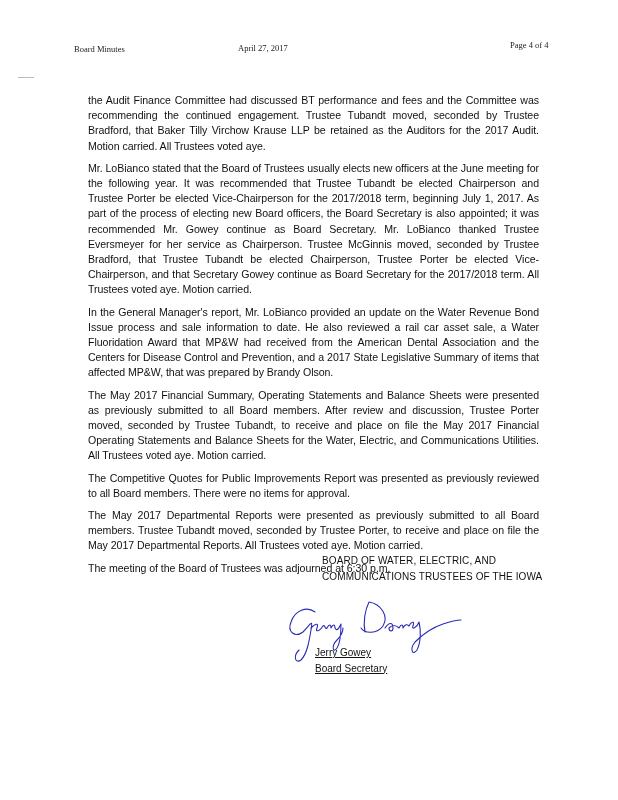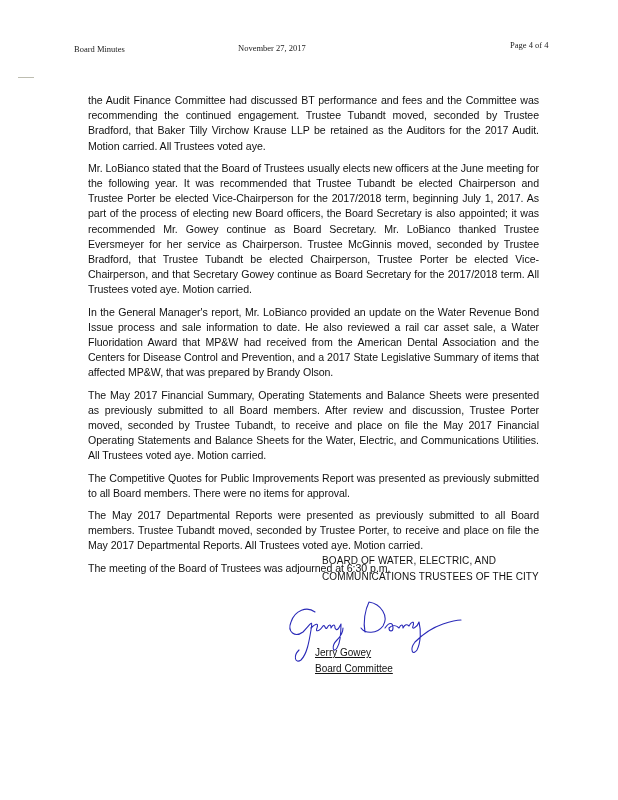--- a/index.html
+++ b/index.html
@@ -32,50 +32,50 @@
   .signer {
     position: absolute; left: 315px; top: 645px;
     font-size: 10px; line-height: 15.5px; text-decoration: underline;
   }
 </style>
 </head>
 <body>
 
 <div class="header">
   <span class="left">Board Minutes</span>
-  <span class="center">November 27, 2017</span>
+  <span class="center">April 27, 2017</span>
   <span class="right">Page 4 of 4</span>
 </div>
 
 <div class="margin-mark"></div>
 
 <div class="body-text">
   <p>the Audit Finance Committee had discussed BT performance and fees and the Committee was recommending the continued engagement. Trustee Tubandt moved, seconded by Trustee Bradford, that Baker Tilly Virchow Krause LLP be retained as the Auditors for the 2017 Audit. Motion carried. All Trustees voted aye.</p>
   <p>Mr. LoBianco stated that the Board of Trustees usually elects new officers at the June meeting for the following year. It was recommended that Trustee Tubandt be elected Chairperson and Trustee Porter be elected Vice-Chairperson for the 2017/2018 term, beginning July 1, 2017. As part of the process of electing new Board officers, the Board Secretary is also appointed; it was recommended Mr. Gowey continue as Board Secretary. Mr. LoBianco thanked Trustee Eversmeyer for her service as Chairperson. Trustee McGinnis moved, seconded by Trustee Bradford, that Trustee Tubandt be elected Chairperson, Trustee Porter be elected Vice-Chairperson, and that Secretary Gowey continue as Board Secretary for the 2017/2018 term. All Trustees voted aye. Motion carried.</p>
   <p>In the General Manager's report, Mr. LoBianco provided an update on the Water Revenue Bond Issue process and sale information to date. He also reviewed a rail car asset sale, a Water Fluoridation Award that MP&amp;W had received from the American Dental Association and the Centers for Disease Control and Prevention, and a 2017 State Legislative Summary of items that affected MP&amp;W, that was prepared by Brandy Olson.</p>
   <p>The May 2017 Financial Summary, Operating Statements and Balance Sheets were presented as previously submitted to all Board members. After review and discussion, Trustee Porter moved, seconded by Trustee Tubandt, to receive and place on file the May 2017 Financial Operating Statements and Balance Sheets for the Water, Electric, and Communications Utilities. All Trustees voted aye. Motion carried.</p>
-  <p>The Competitive Quotes for Public Improvements Report was presented as previously submitted to all Board members. There were no items for approval.</p>
+  <p>The Competitive Quotes for Public Improvements Report was presented as previously reviewed to all Board members. There were no items for approval.</p>
   <p>The May 2017 Departmental Reports were presented as previously submitted to all Board members. Trustee Tubandt moved, seconded by Trustee Porter, to receive and place on file the May 2017 Departmental Reports. All Trustees voted aye. Motion carried.</p>
   <p>The meeting of the Board of Trustees was adjourned at 6:30 p.m.</p>
 </div>
 
 <div class="closing">
   <div>BOARD OF WATER, ELECTRIC, AND</div>
-  <div>COMMUNICATIONS TRUSTEES OF THE CITY</div>
+  <div>COMMUNICATIONS TRUSTEES OF THE IOWA</div>
 </div>
 
 <svg class="signature" viewBox="0 0 180 66" xmlns="http://www.w3.org/2000/svg">
   <g fill="none" stroke="#2a2ab8" stroke-width="1.1" stroke-linecap="round" stroke-linejoin="round">
 
     <path d="M30 14 C22 8, 10 12, 6 24 C2 34, 10 40, 18 34 C26 26, 28 20, 26 32 C24 44, 22 56, 16 62 C10 66, 8 58, 14 52"></path>
 
     <path d="M26 30 C30 26, 34 24, 32 30 C30 34, 34 34, 38 28 C40 26, 40 32, 42 30 C44 26, 46 26, 46 30 C48 26, 50 26, 50 30 C52 34, 54 30, 56 26 C56 34, 56 44, 52 50 C48 56, 46 48, 52 42 C56 38, 58 34, 58 30"></path>
 
     <path d="M84 4 C80 12, 78 24, 80 34 M84 4 C96 6, 104 18, 98 28 C92 36, 80 36, 76 30"></path>
 
     <path d="M100 30 C104 24, 108 24, 108 30 C108 34, 104 34, 104 30 C108 26, 112 28, 114 30 C116 26, 118 26, 118 30 C120 26, 122 26, 124 28 C126 24, 130 22, 128 28 C126 32, 132 30, 134 24 C136 32, 136 44, 132 52 C128 58, 124 52, 130 44 C136 38, 146 30, 158 26 C164 24, 170 22, 176 22"></path>
   </g>
 </svg>
 
 <div class="signer">
   <div>Jerry Gowey</div>
-  <div>Board Committee</div>
+  <div>Board Secretary</div>
 </div>
 
 </body></html>

